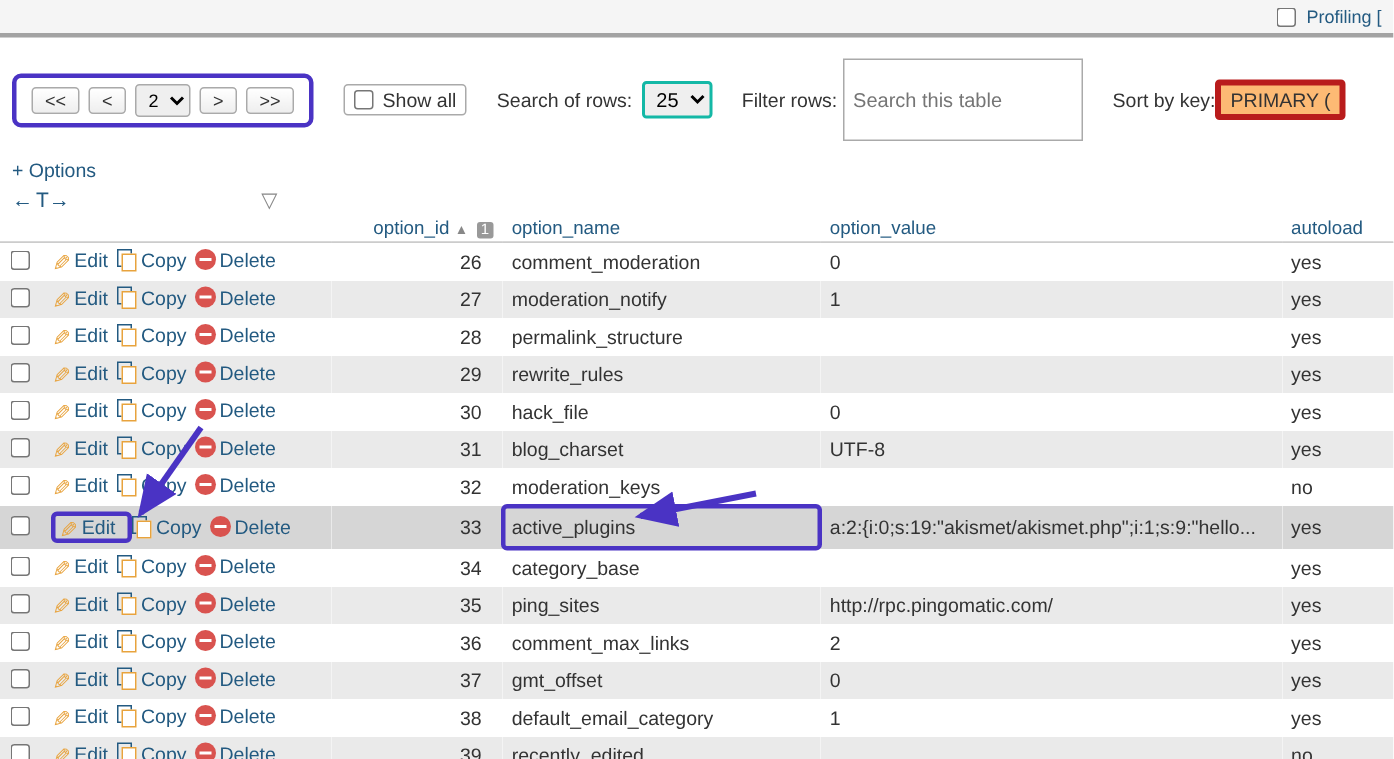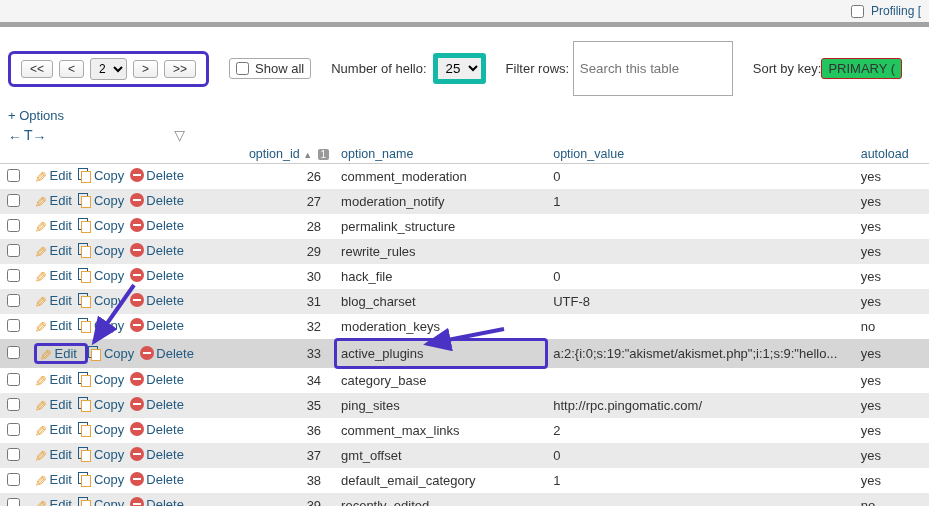--- a/index.html
+++ b/index.html
@@ -4,21 +4,21 @@
 <style>
   * { box-sizing: border-box; margin: 0; padding: 0; }
   body {
     font-family: sans-serif;
     font-size: 13px;
     color: #333;
     background: #fff;
   }
   .topbar {
     background: #f5f5f5;
-    border-bottom: 5px solid #a3a3a3;
+    border-bottom: 3px solid #a3a3a3;
     padding: 4px 8px;
     text-align: right;
     font-size: 12px;
     color: #235a81;
   }
   .topbar input[type=checkbox] { vertical-align: middle; margin-right: 4px; }
   .controls {
     padding: 14px 8px 8px 8px;
     display: flex;
     align-items: center;
@@ -42,24 +42,24 @@
     cursor: pointer;
   }
   .pagination select {
     border: 1px solid #aaa;
     border-radius: 3px;
     padding: 2px 4px;
     font-size: 12px;
   }
   .showall { display: inline-flex; align-items: center; gap: 6px; border: 1px solid #aaa; border-radius: 3px; padding: 2px 6px; }
   .num-rows { display: inline-flex; align-items: center; gap: 6px; }
-  .num-rows select { border: 5px solid #14b8a6; border-radius: 3px; padding: 2px 4px; }
+  .num-rows select { border: 2px solid #14b8a6; border-radius: 3px; padding: 2px 4px; }
   .filter-rows input { border: 1px solid #aaa; padding: 19px 6px; width: 160px; }
   .sort-by { display: inline-flex; align-items: center; gap: 0; }
-  .sort-by .sel { border: 1px solid #b91c1c; border-radius: 3px; padding: 2px 6px; background: #22c55e; }
+  .sort-by .sel { border: 4px solid #b91c1c; border-radius: 3px; padding: 2px 6px; background: #fdba74; }
   .options-link { color: #235a81; cursor: pointer; padding: 4px 8px; display: inline-block; }
   .columns-toggle {
     display: flex;
     align-items: center;
     gap: 2px;
     padding: 0 8px 2px 8px;
     color: #235a81;
     font-size: 14px;
   }
   .columns-toggle .arrow { cursor: pointer; }
@@ -183,21 +183,21 @@
     <span class="btn">&gt;</span>
     <span class="btn">&gt;&gt;</span>
   </span>
 
   <span class="showall">
     <input type="checkbox" style="">
     <span>Show all</span>
   </span>
 
   <span class="num-rows">
-    <span>Number of hello:</span>
+    <span>Search of rows:</span>
     <select>
       <option>25</option>
     </select>
   </span>
 
   <span class="filter-rows">
     <span>Filter rows:</span>
     <input type="text" placeholder="Search this table" style="">
   </span>
 

